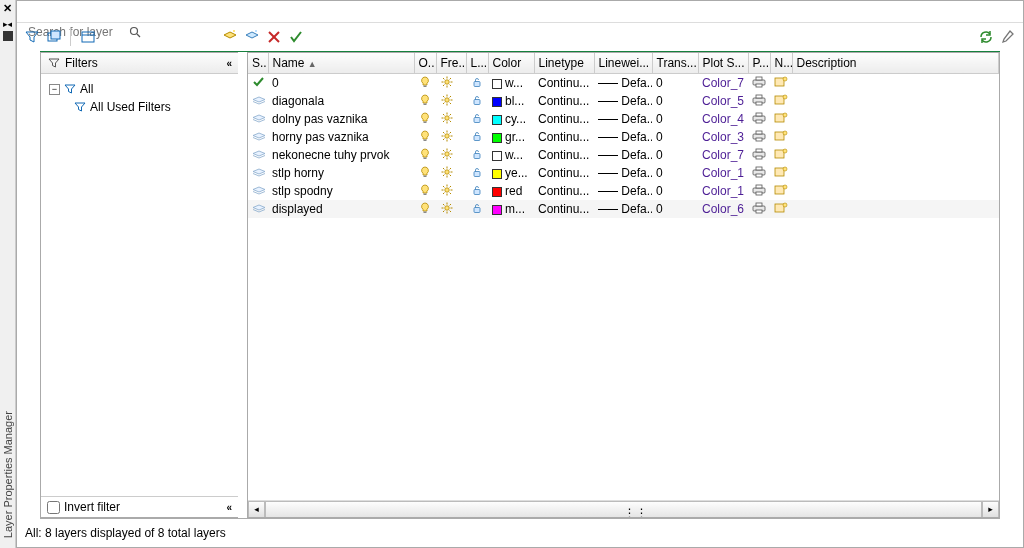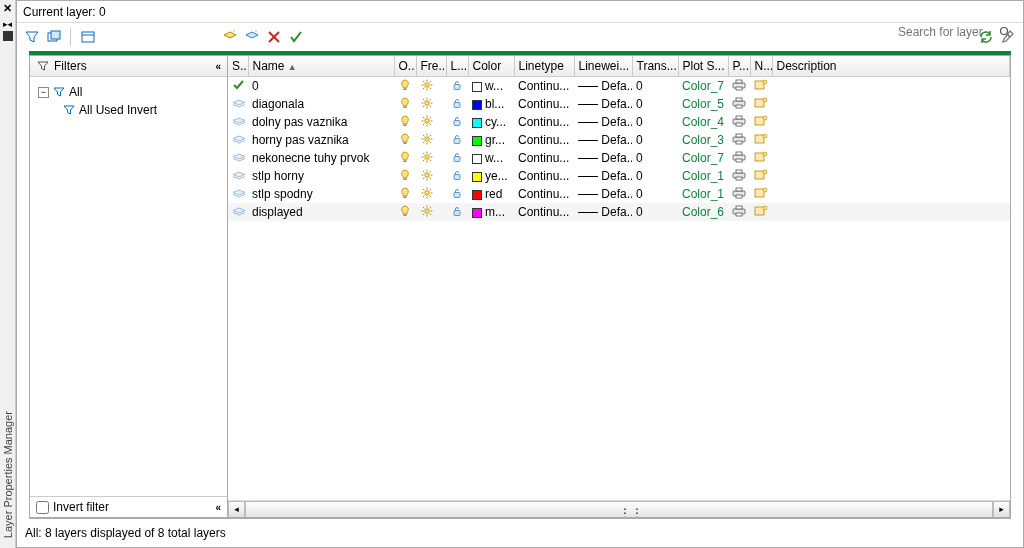--- a/index.html
+++ b/index.html
@@ -15,21 +15,21 @@
 
 .header-bar { display: flex; align-items: center; height: 22px; padding: 0 6px; border-bottom: 1px solid #ddd; }
 .header-bar .title { flex: 1; font-size: 12px; }
 .header-bar .search-wrap { display: flex; align-items: center; border: 1px solid transparent; padding: 1px 4px; margin-top: 40px; }
 .header-bar input { border: none; outline: none; font-size: 12px; width: 100px; color: #888; background: transparent; }
 
 .toolbar { display: flex; align-items: center; height: 28px; padding: 2px 6px; gap: 4px; }
 .toolbar .sep { width: 20px; }
 .toolbar .flex-fill { flex: 1; }
 
-.content { flex: 1; display: flex; border-top: 4px solid #15803d; border-bottom: 1px solid #aaa; margin: 0 12px; overflow: hidden; }
+.content { flex: 1; display: flex; border-top: 1px solid #15803d; border-bottom: 1px solid #aaa; margin: 0 23px; overflow: hidden; gap: 9px; }
 
 .filters-panel { width: 198px; display: flex; flex-direction: column; border: 1px solid #aaa; border-right: none; background: #fff; }
 .filters-header { display: flex; align-items: center; padding: 3px 6px; border-bottom: 1px solid #ccc; background: linear-gradient(#fdfdfd,#ececec); }
 .filters-header .lbl { flex: 1; margin-left: 4px; }
 .filters-header .collapse { font-size: 10px; font-weight: bold; }
 .filters-tree { flex: 1; padding: 6px 4px; font-size: 12px; }
 .filters-tree .tree-row { display: flex; align-items: center; height: 18px; }
 .filters-tree .indent1 { padding-left: 4px; }
 .filters-tree .indent2 { padding-left: 28px; }
 .filters-tree .toggle { width: 11px; height: 11px; border: 1px solid #888; font-size: 9px; line-height: 9px; text-align: center; margin-right: 3px; }
@@ -56,36 +56,35 @@
 .h-scrollbar { height: 17px; background: #f0f0f0; border-top: 1px solid #ddd; position: relative; }
 .h-scrollbar .arrow { position: absolute; top: 0; width: 17px; height: 17px; background: linear-gradient(#fdfdfd,#e0e0e0); border: 1px solid #bbb; font-size: 9px; text-align: center; line-height: 15px; }
 .h-scrollbar .arrow.left { left: 0; }
 .h-scrollbar .arrow.right { right: 0; }
 .h-scrollbar .thumb { position: absolute; top: 0; left: 17px; right: 17px; height: 17px; background: linear-gradient(#fdfdfd,#e5e5e5); border: 1px solid #bbb; }
 .h-scrollbar .grip { position: absolute; left: 50%; top: 4px; width: 8px; height: 8px; }
 
 svg { display: block; }
 .ico { display: inline-flex; align-items: center; justify-content: center; width: 18px; height: 18px; }
 .ico-sm { width: 14px; height: 14px; }
-.gray { color: #15803d; }
+.gray { color: #4c1d95; }
 </style>
 </head>
 <body>
 
 <div class="left-strip">
   <span class="close-x">✕</span>
   <span class="arrows">▸◂</span>
   <span class="black-box"></span>
   <span class="vertical-text">Layer Properties Manager</span>
 </div>
 
 <div class="main">
 
   <div class="header-bar">
-    <span class="title">Current layer: 0</span>
     <div class="search-wrap">
       <input type="text" placeholder="Search for layer" style="">
       <span class="ico ico-sm">
         <svg width="12" height="12" viewBox="0 0 12 12">
             <circle cx="5" cy="5" r="3.5" fill="none" stroke="#555" stroke-width="1.2"></circle>
             <line x1="8" y1="8" x2="11" y2="11" stroke="#555" stroke-width="1.2"></line>
           </svg>
       </span>
     </div>
   </div>
@@ -172,21 +171,21 @@
               </svg>
             </span>
           <span style="margin-left:3px">All</span>
         </div>
         <div class="tree-row indent2">
           <span class="ico ico-sm">
               <svg width="12" height="12" viewBox="0 0 12 12">
                 <path d="M1 2h10l-3.5 4v4l-3-1.5V6z" fill="none" stroke="#1169b5"></path>
               </svg>
             </span>
-          <span style="margin-left:3px">All Used Invert</span>
+          <span style="margin-left:3px">All Used Filters</span>
         </div>
       </div>
       <div class="invert-bar">
         <input type="checkbox" style="">
         <span>Invert filter</span>
         <span class="collapse">«</span>
       </div>
     </div>
 
     <div class="layers-panel">

